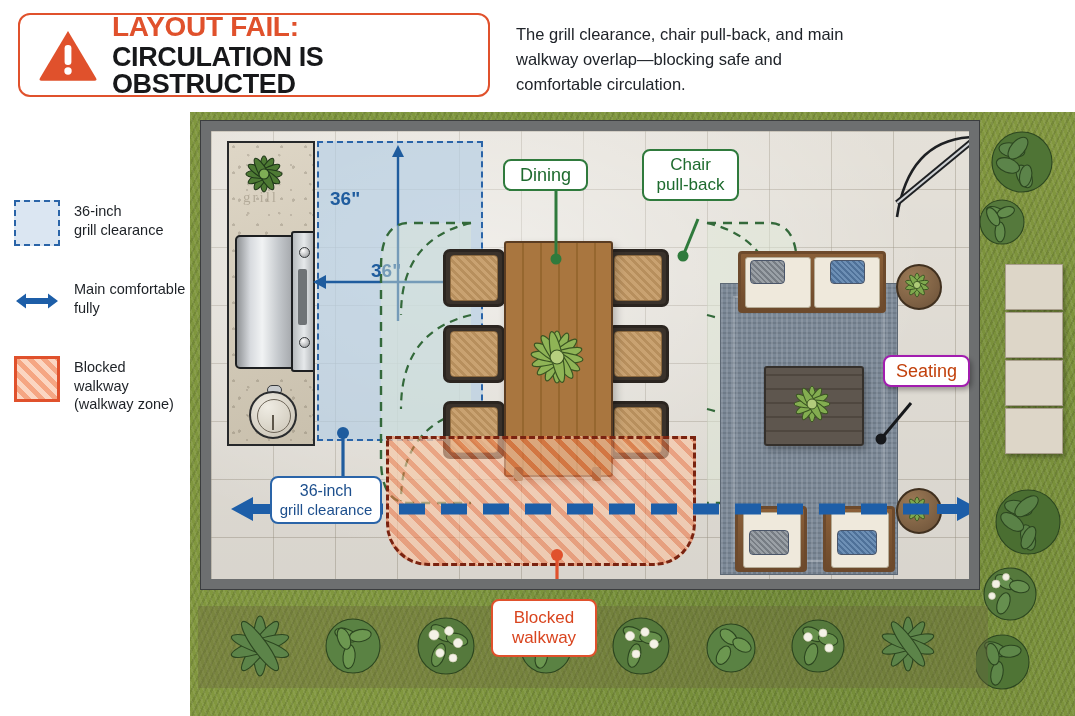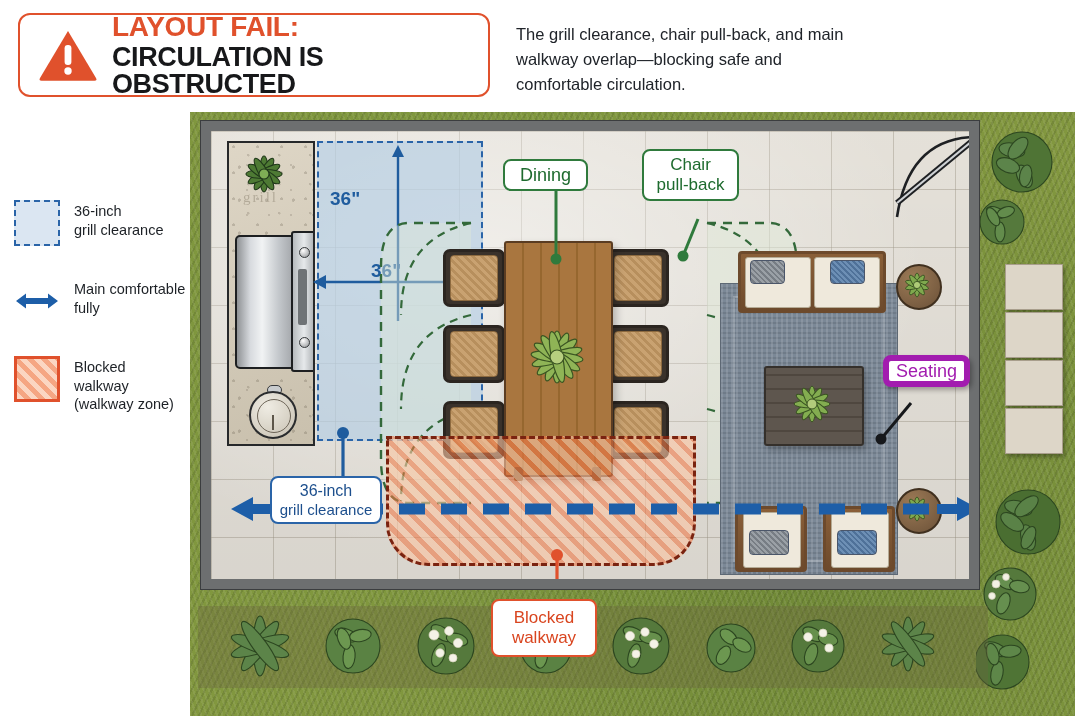--- a/index.html
+++ b/index.html
@@ -148,21 +148,21 @@
   
   #circ{position:absolute;left:18px;top:365px;width:752px;height:26px;}
 
   
   .clabel{position:absolute;background:#fff;border-radius:8px;
     display:flex;align-items:center;justify-content:center;text-align:center;
     font-weight:normal;box-sizing:border-box;line-height:1.15;}
   .clabel-green{border:2.5px solid #2f7a3c;color:#1e6b2e;}
   .clabel-blue{border:2.5px solid #2a64a8;color:#1d4f8d;}
   .clabel-red{border:2.5px solid #e0512c;color:#d9451f;}
-  .clabel-dark{border:6px solid #a21caf;color:#a21caf;
+  .clabel-dark{border:2px solid #a21caf;color:#c2410c;
     box-shadow:2px 3px 5px rgba(0,0,0,.3);}
 
   .dimtxt{position:absolute;color:#1f5c9e;font-size:19px;font-weight:bold;}
 
   
   .stone{position:absolute;width:56px;height:44px;background:#ddd6c8;
     border:1px solid #a89e8c;box-shadow:2px 3px 4px rgba(0,0,0,.3);}
 
   
   #doorwrap{position:absolute;left:650px;top:0px;width:145px;height:105px;}

